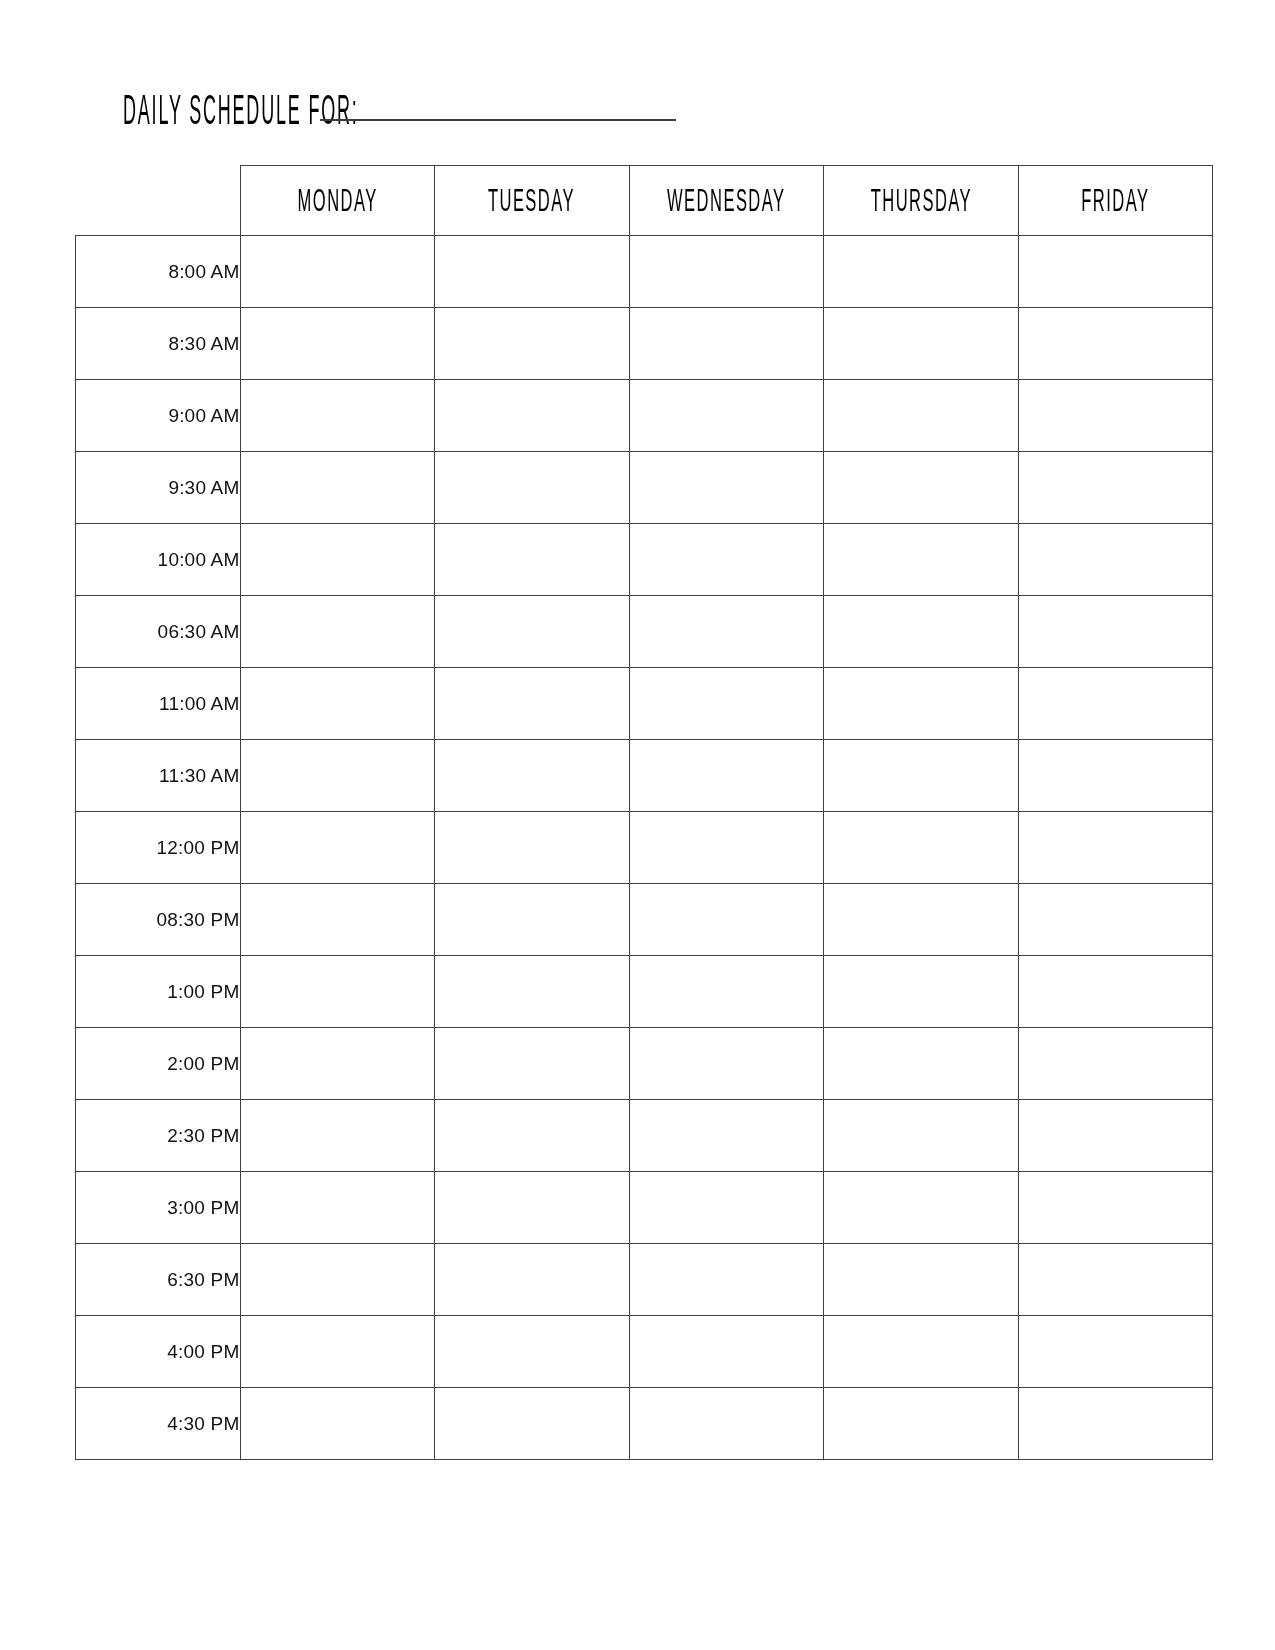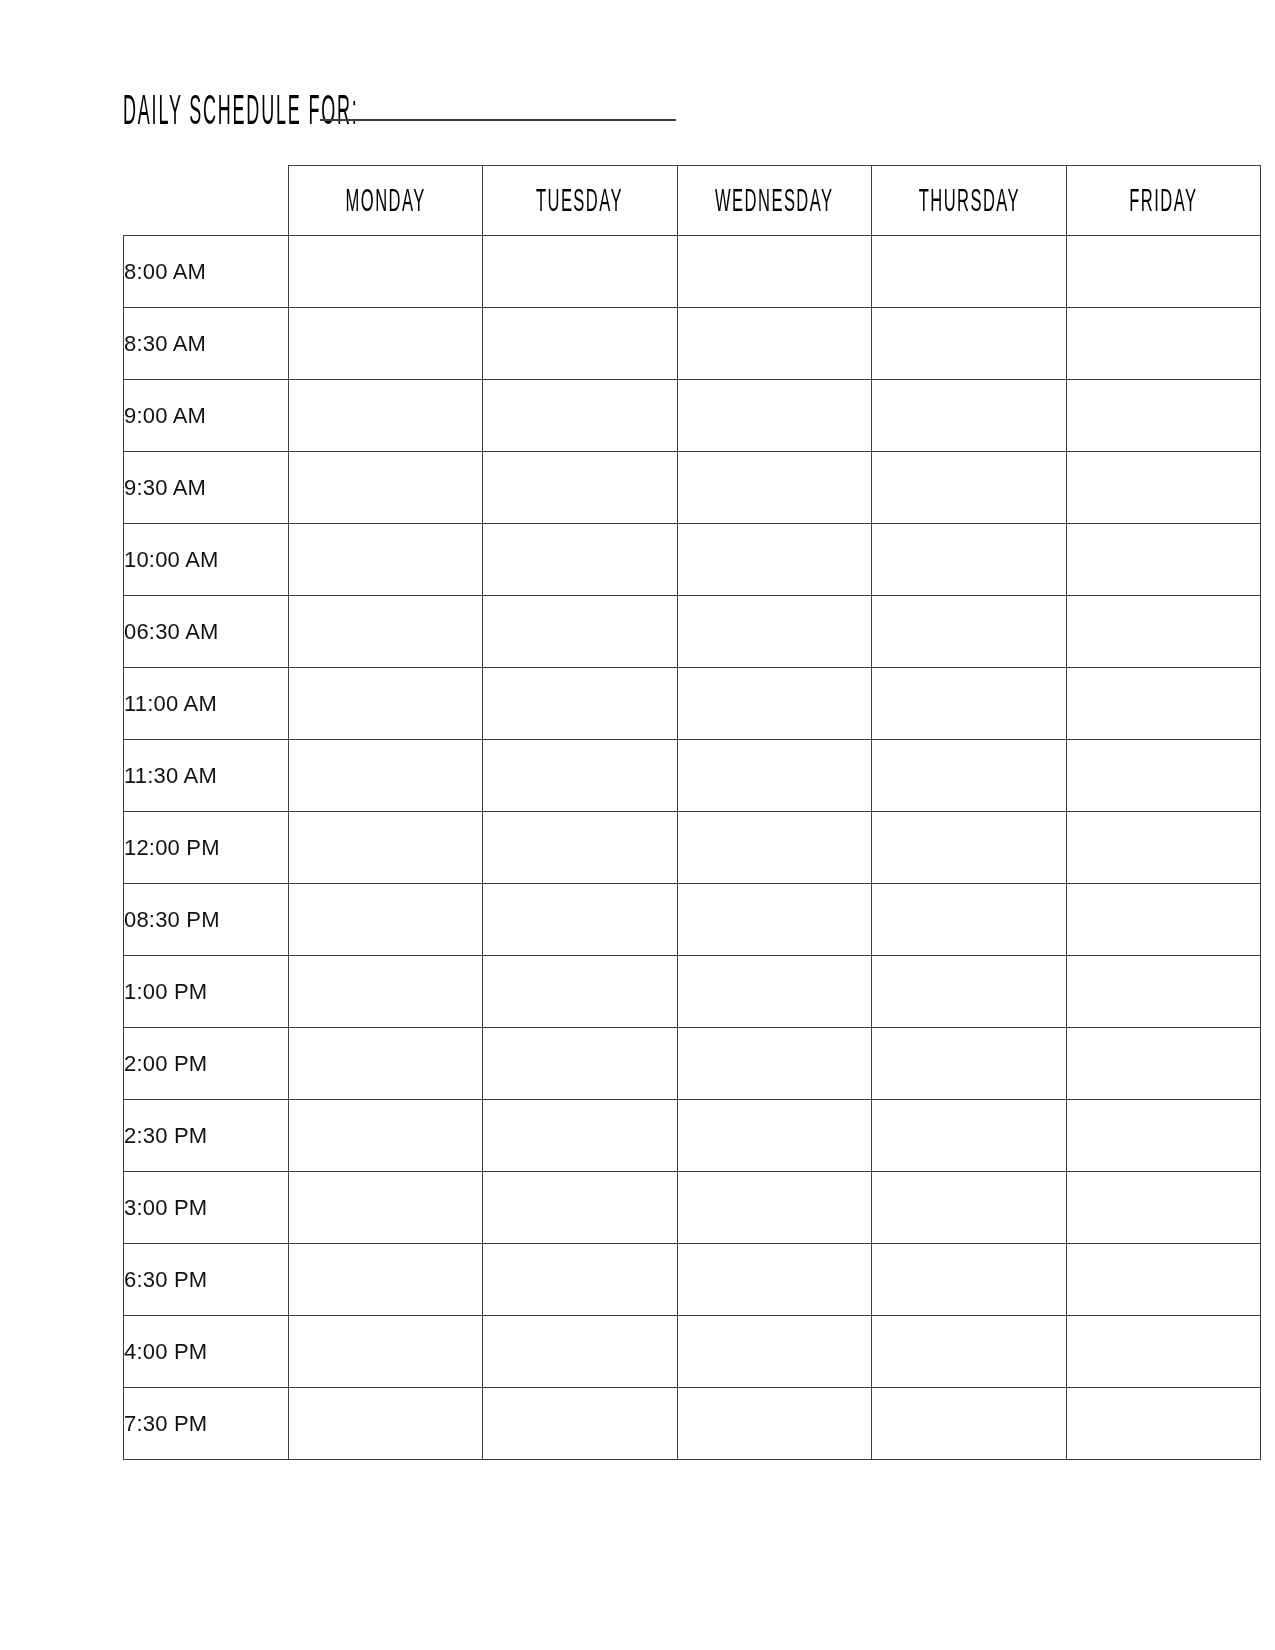--- a/index.html
+++ b/index.html
@@ -49,21 +49,20 @@
   }
 
   
   table.schedule{
     position:absolute;
     left:75px;
     top:165px;
     width:1132px;
     border-collapse:collapse;
     table-layout:fixed;
-    margin-left:48px;
   }
   .schedule th,.schedule td{
     border:1.5px solid var(--border-color);
     padding:0;
     background:transparent;
   }
   .schedule th.corner-cell{
     border:none;
     width:164px;
   }
@@ -75,23 +74,23 @@
     vertical-align:middle;
     font-weight:normal;
   }
   .day-label{
     font-size:23px;
     letter-spacing:2px;
     transform:scale(0.72,1.35);
     transform-origin:center center;
   }
   .schedule td.time-cell{
-    text-align:left;
+    text-align:right;
     vertical-align:middle;
-    font-size:22px;
+    font-size:19px;
     color:var(--text-color);
     letter-spacing:0.2px;
   }
   .schedule td.slot-cell{
     background:transparent;
   }
 </style>
 </head>
 <body>
 
@@ -239,21 +238,21 @@
         </tr>
         <tr>
           <td class="time-cell">4:00 PM</td>
           <td class="slot-cell"></td>
           <td class="slot-cell"></td>
           <td class="slot-cell"></td>
           <td class="slot-cell"></td>
           <td class="slot-cell"></td>
         </tr>
         <tr>
-          <td class="time-cell">7:30 PM</td>
+          <td class="time-cell">4:30 PM</td>
           <td class="slot-cell"></td>
           <td class="slot-cell"></td>
           <td class="slot-cell"></td>
           <td class="slot-cell"></td>
           <td class="slot-cell"></td>
         </tr>
       </tbody>
   </table>
 
 </div>

